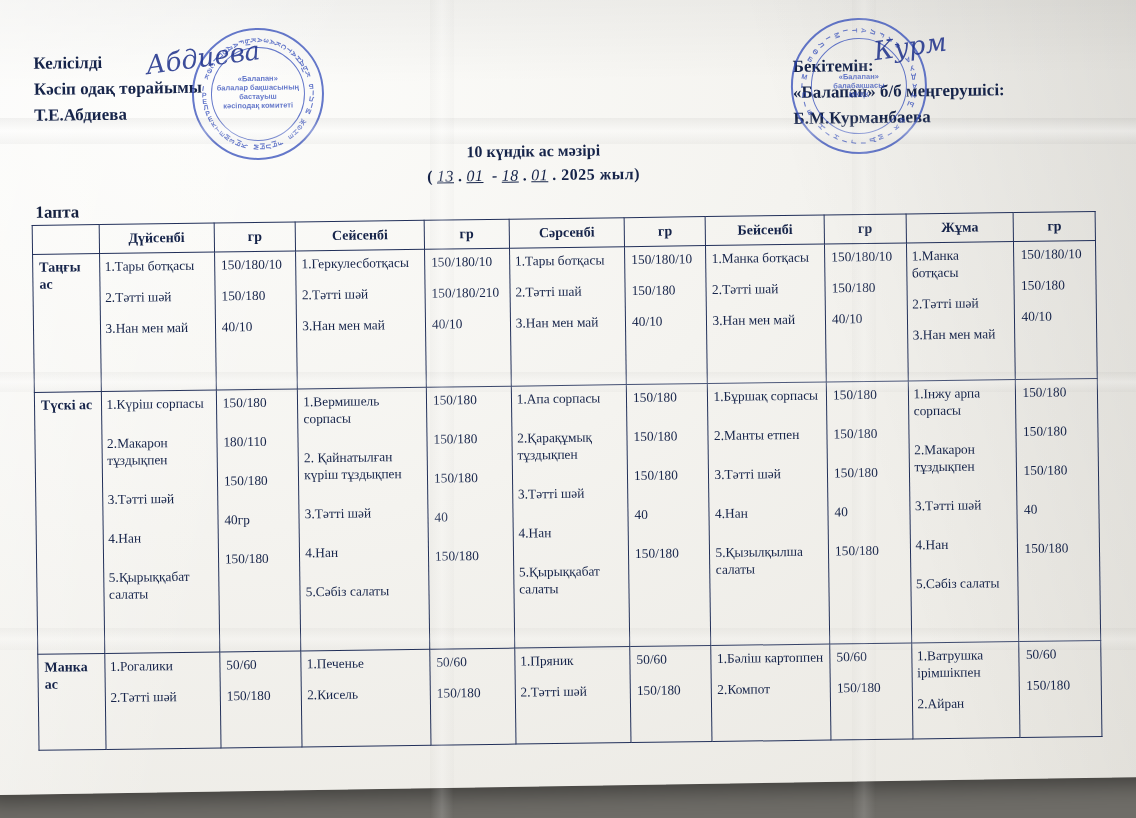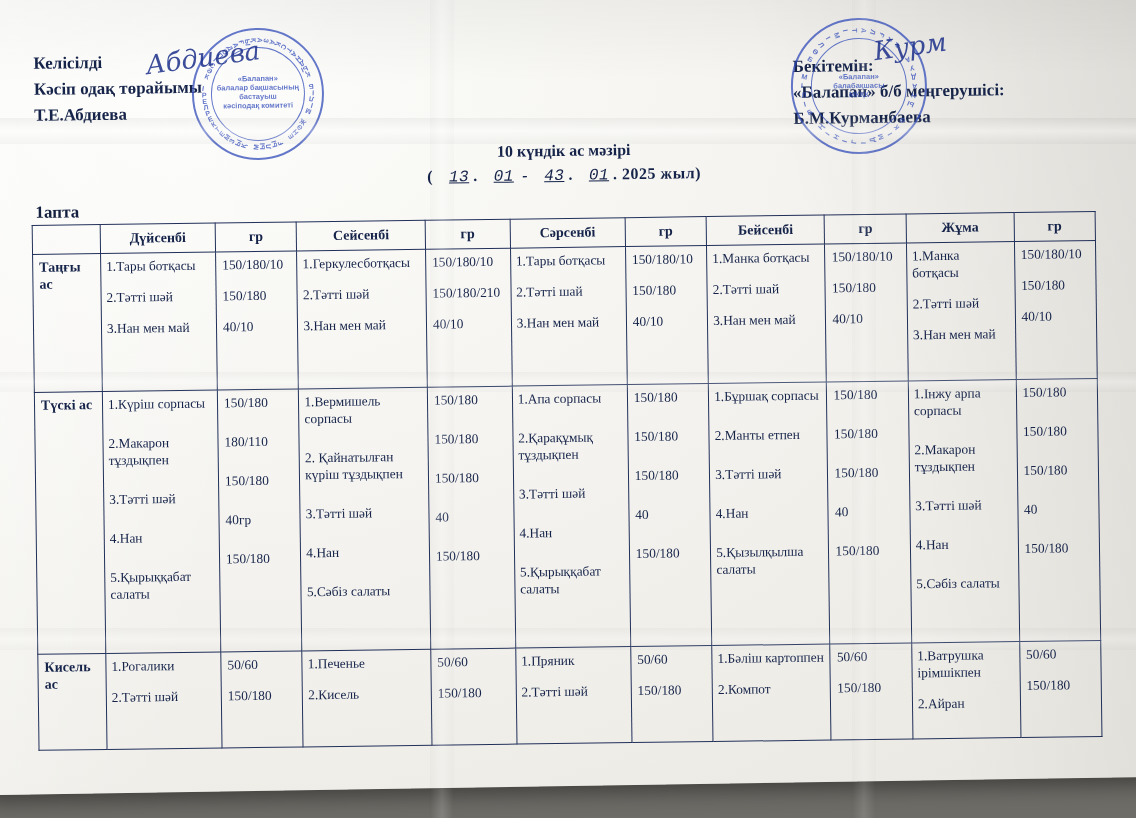--- a/index.html
+++ b/index.html
@@ -69,26 +69,25 @@
     font-weight: bold;
     font-size: 16px;
     color: #16244a;
   }
   #title-dates {
     margin-top: 6px;
     font-size: 16px;
     letter-spacing: 0.5px;
   }
   .handwrite {
-    font-family: Liberation Mono, monospace;
+    font-family: Liberation Serif, serif;
     font-style: italic;
     font-weight: normal;
     text-decoration: underline;
     padding: 0 4px;
-    margin-left: 12px;
   }
   #week-label {
     position: absolute;
     left: 38px;
     top: 196px;
     font-weight: bold;
     font-size: 17px;
   }
   
   table {
@@ -215,21 +214,21 @@
     <div class="hdr" id="hdr-right">
       <div>Бекітемін:</div>
       <div>«Балапан» б/б  меңгерушісі:</div>
       <div>Б.М.Курманбаева</div>
     </div>
 
     <div id="title-block">
       <div>10 күндік ас мәзірі</div>
       <div id="title-dates">
         <span>(</span><span class="handwrite">13</span><span>.</span><span class="handwrite">01</span>
-        <span>-</span><span class="handwrite">43</span><span>.</span><span class="handwrite">01</span><span>. 2025 жыл)</span>
+        <span>-</span><span class="handwrite">18</span><span>.</span><span class="handwrite">01</span><span>. 2025 жыл)</span>
       </div>
     </div>
 
     <div id="week-label">1апта</div>
 
     <table>
       <thead>
         <tr>
           <th class="rowhead"></th>
           <th class="colmeal">Дүйсенбі</th>
@@ -365,21 +364,21 @@
             </td>
             <td class="gr colgr">
               <span class="line">150/180</span>
               <span class="line sp3">150/180</span>
               <span class="line sp3">150/180</span>
               <span class="line sp3">40</span>
               <span class="line sp3">150/180</span>
             </td>
           </tr>
           <tr style="height: 96px;">
-            <td class="rowhead">Кисель ас</td>
+            <td class="rowhead">Манка ас</td>
             <td class="colmeal">
               <span class="line">1.Рогалики</span>
               <span class="line sp1">2.Тәтті шәй</span>
             </td>
             <td class="gr colgr">
               <span class="line">50/60</span>
               <span class="line sp1">150/180</span>
             </td>
             <td class="colmeal">
               <span class="line">1.Печенье</span>

